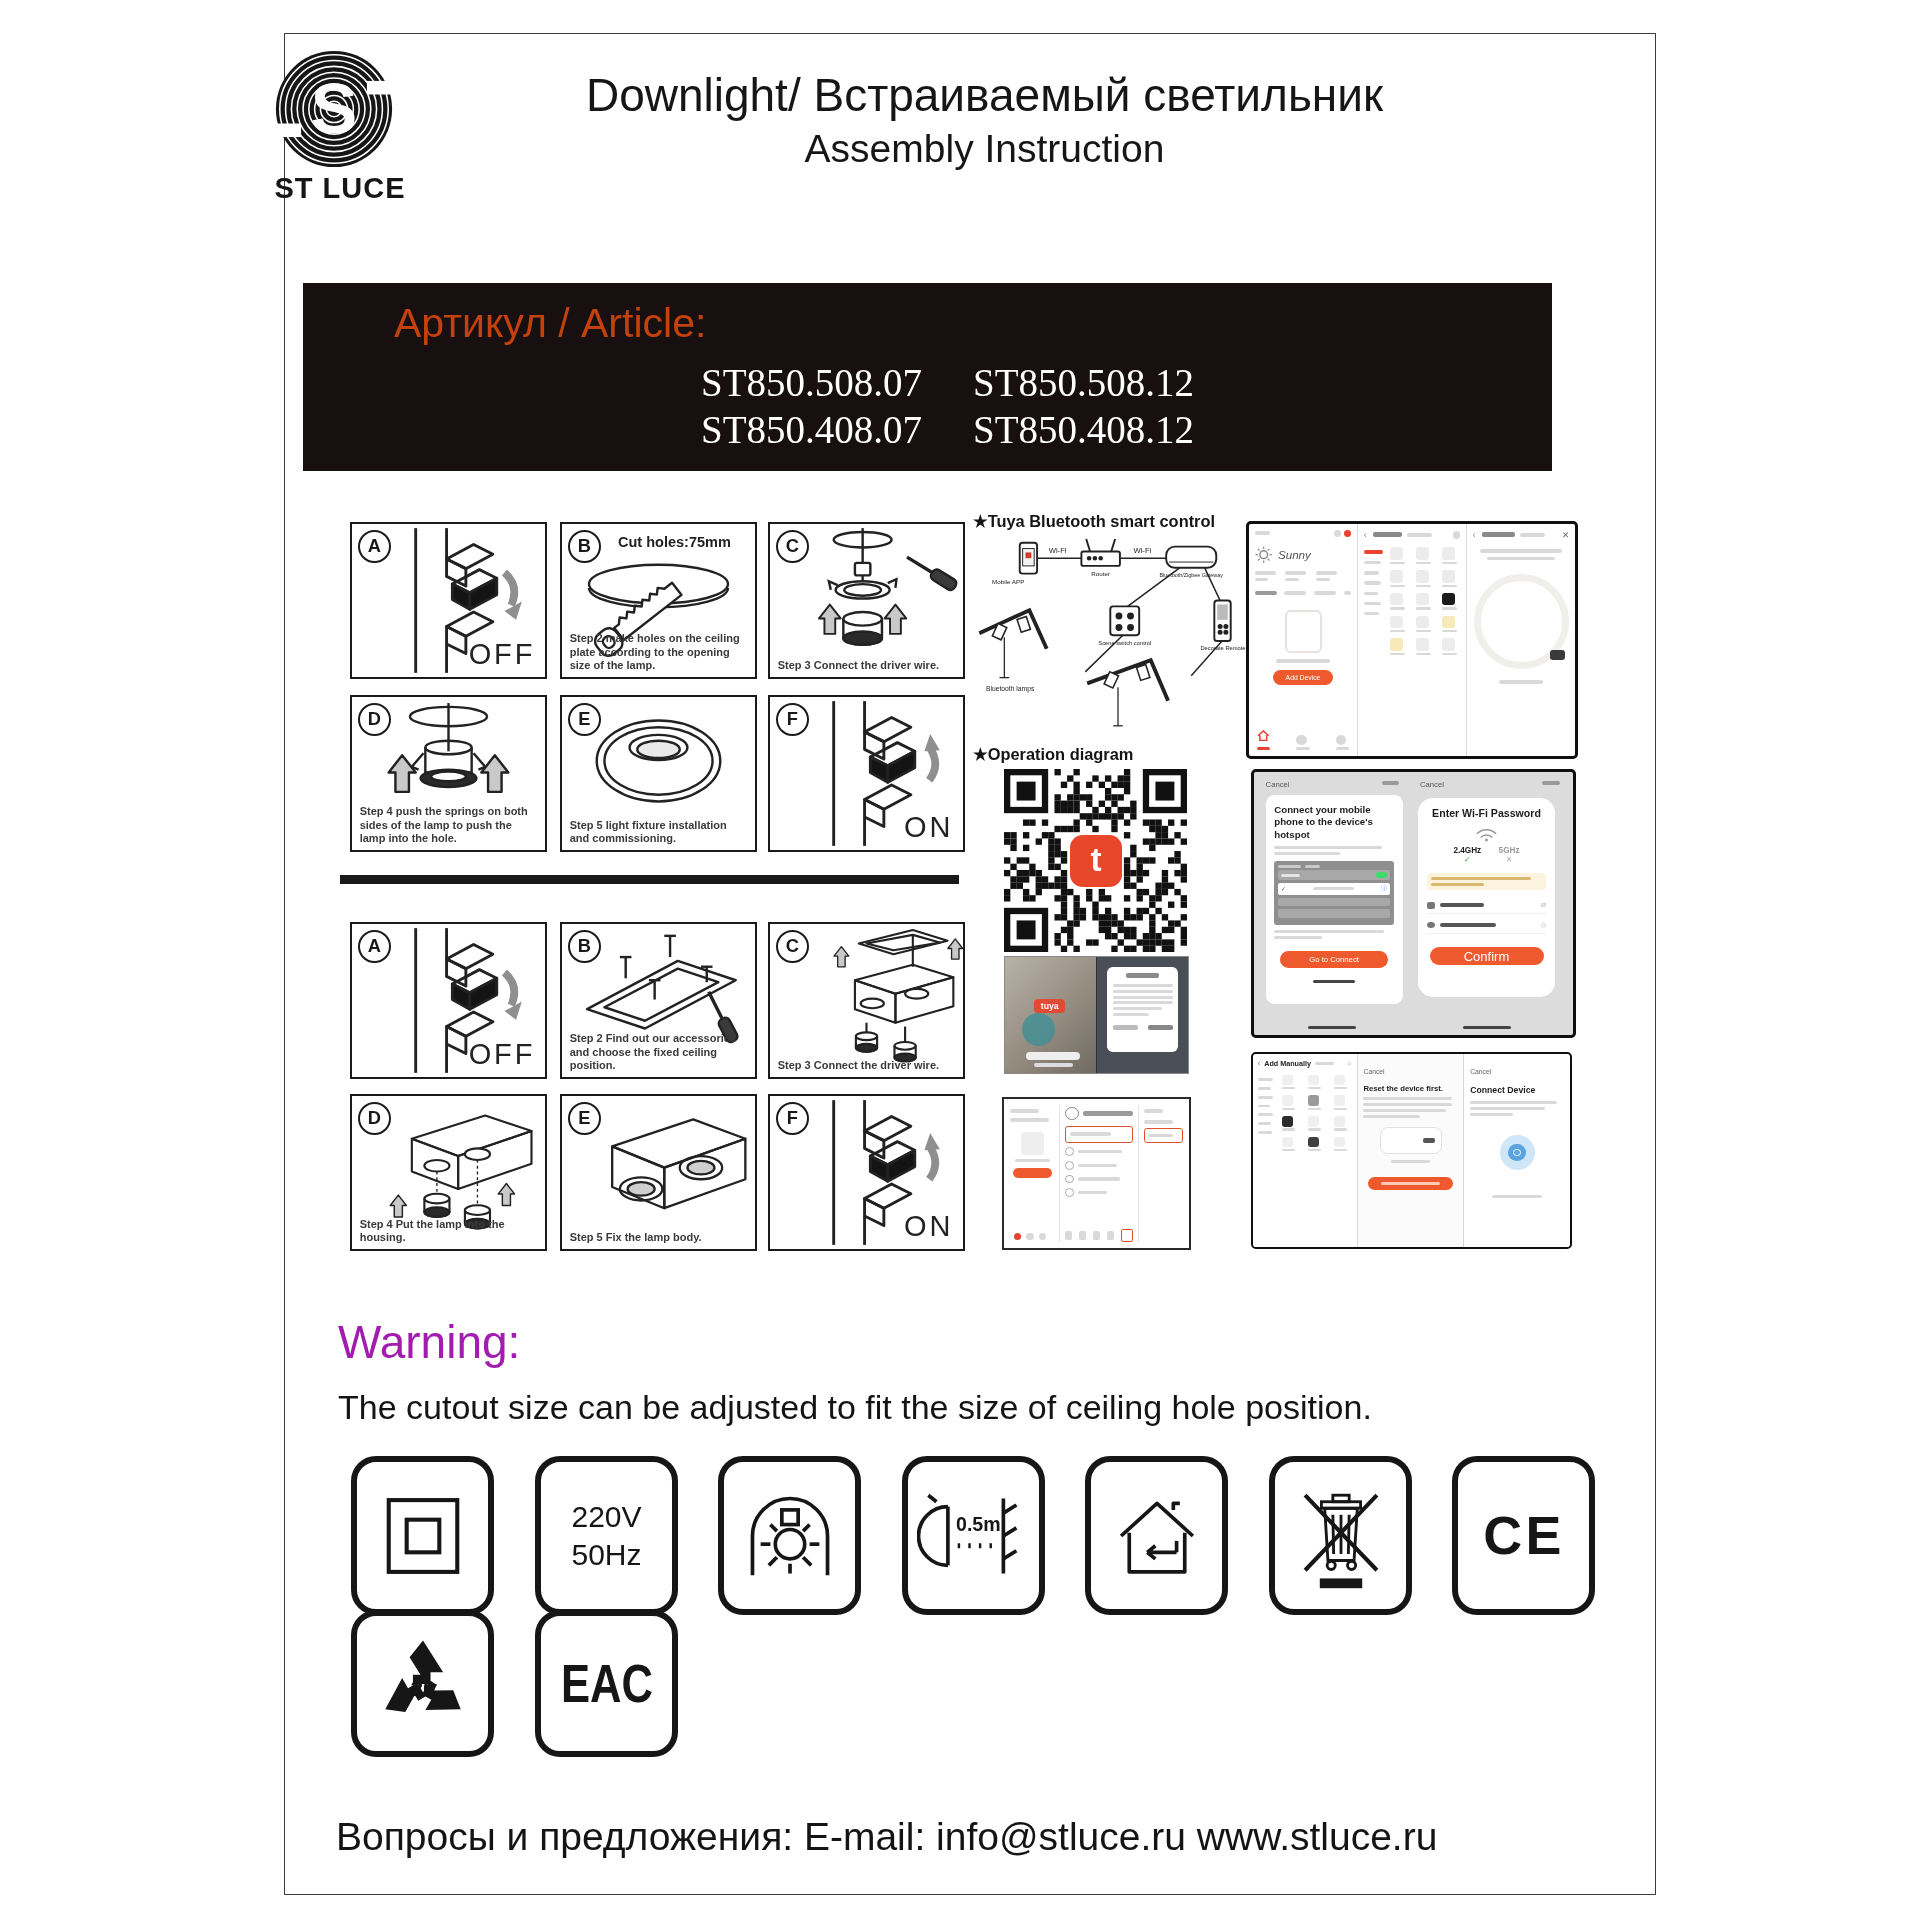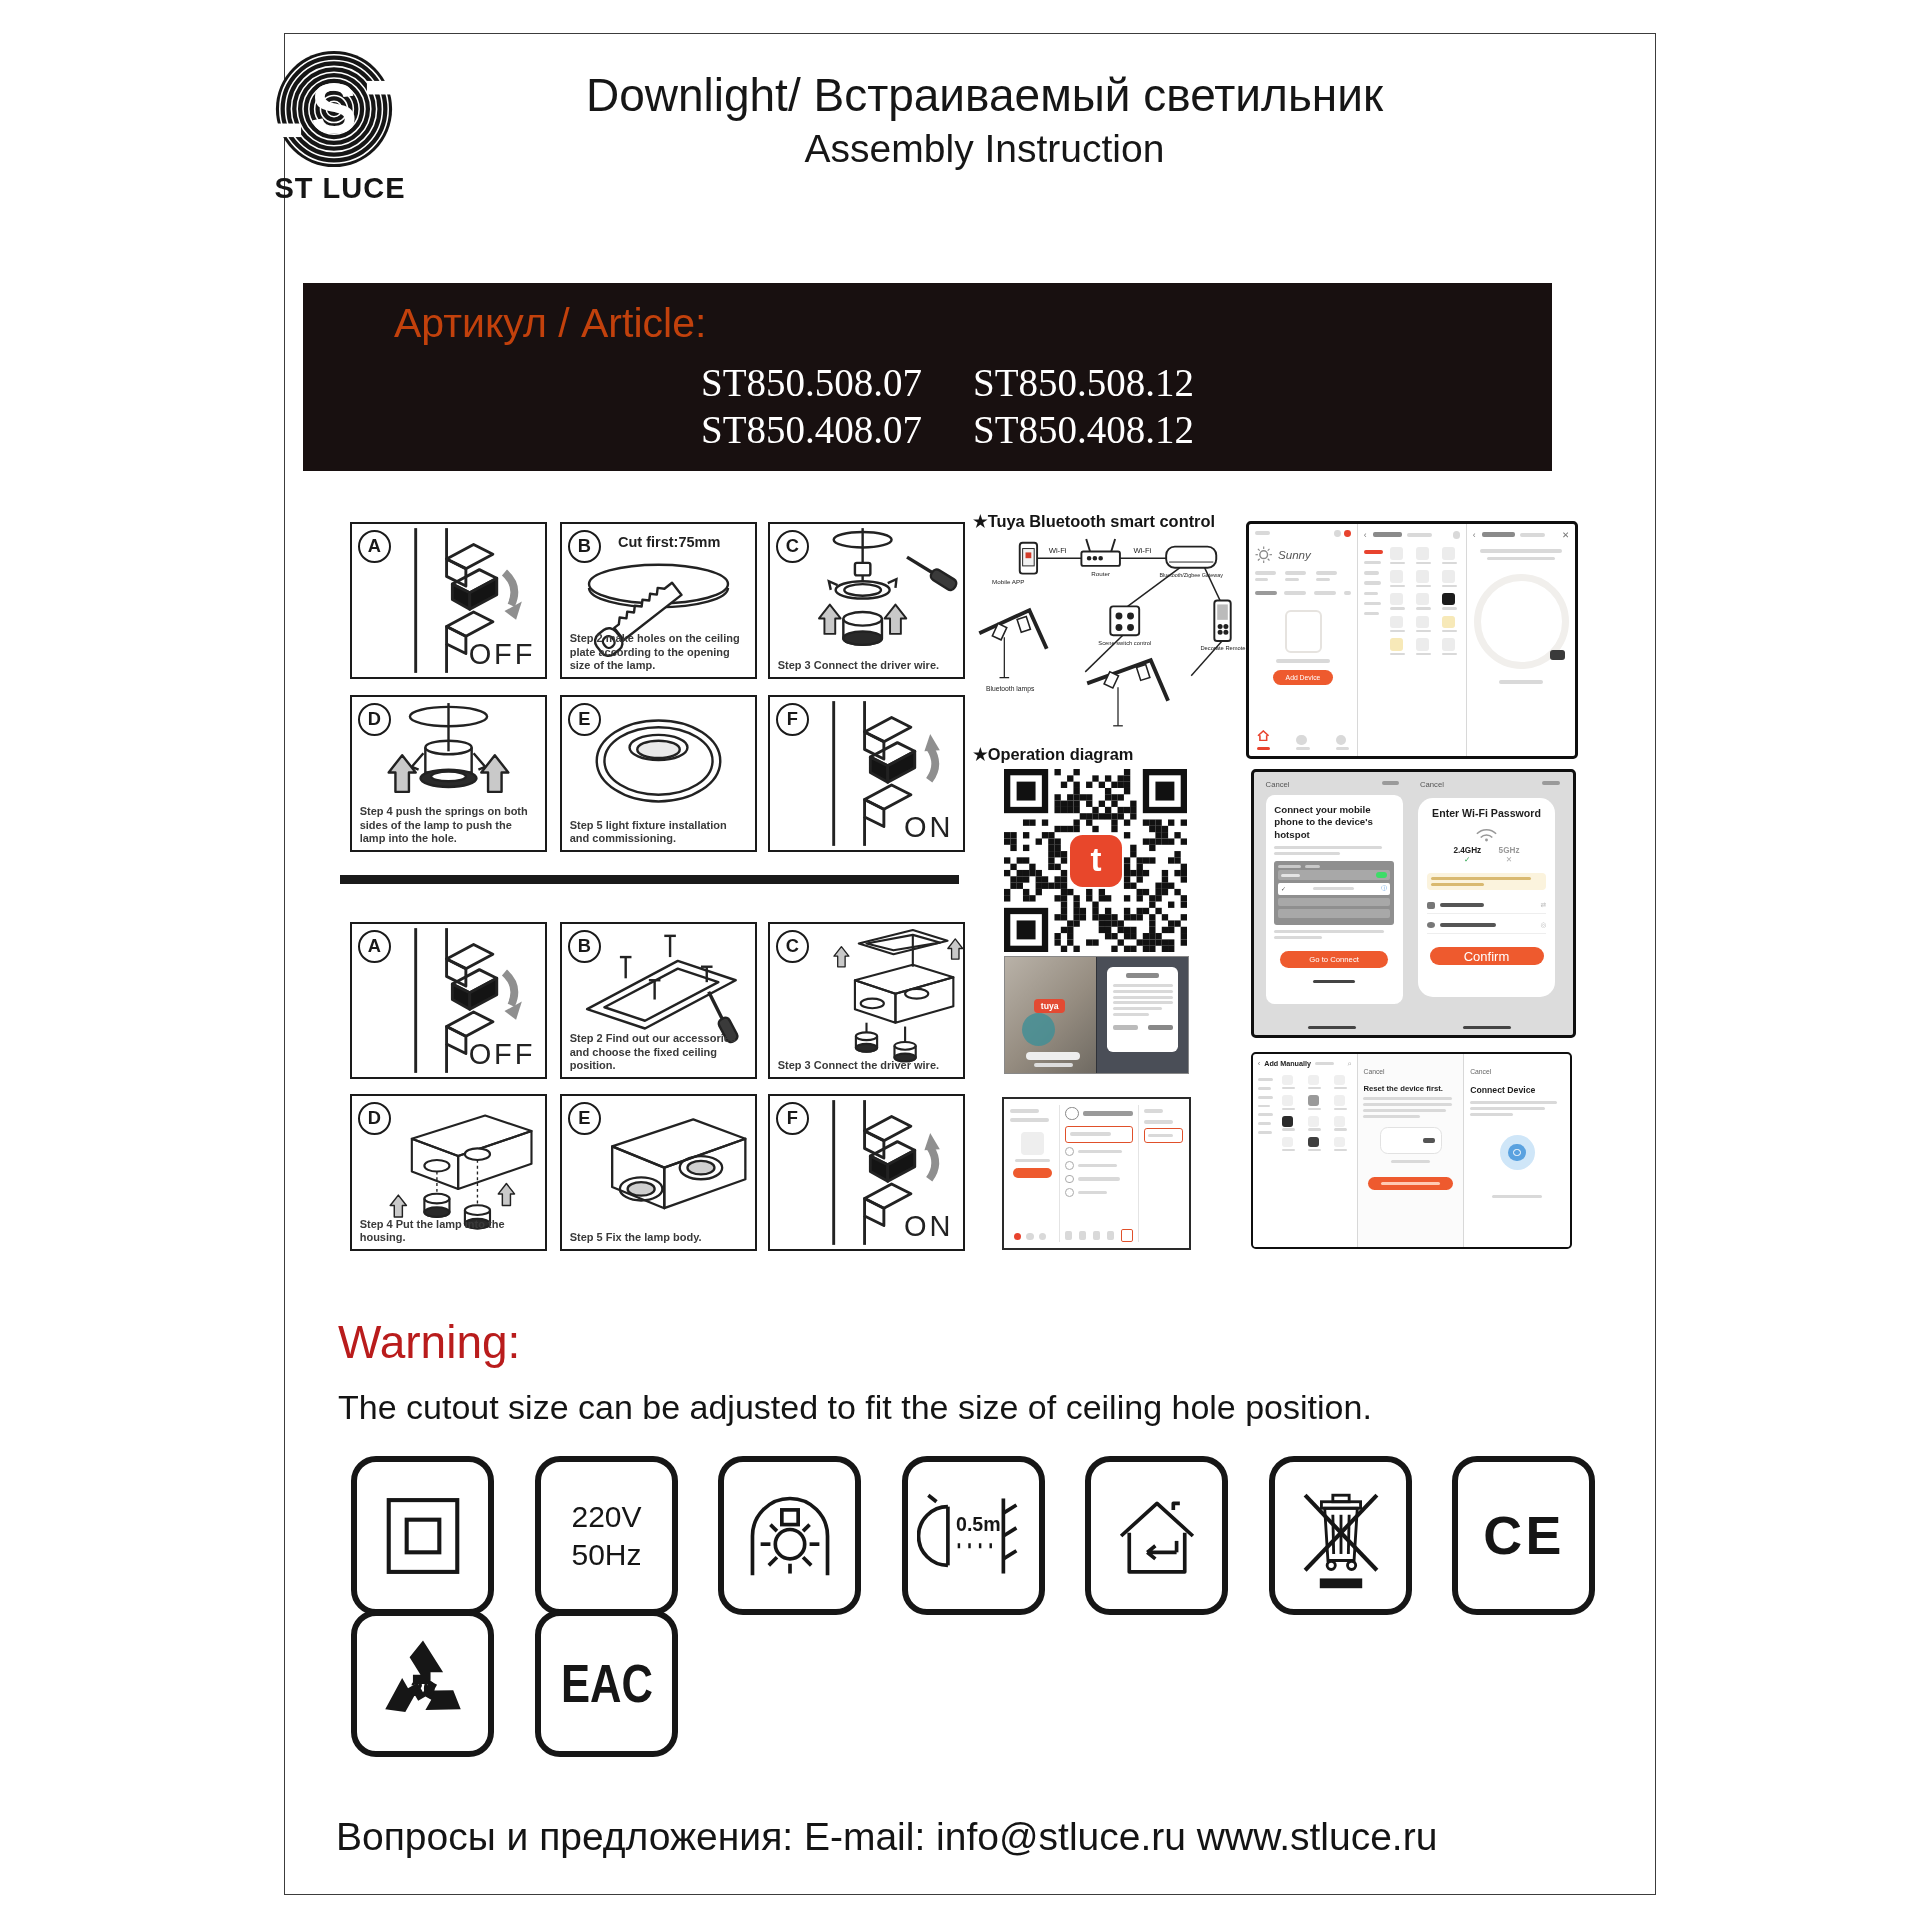--- a/index.html
+++ b/index.html
@@ -33,21 +33,21 @@
            display:flex;align-items:center;justify-content:center;}
   .qr-logo span{color:#fff;font-weight:700;font-size:33px;line-height:1;transform:translateY(-1.9px);}
   
   .bar{background:#d9d9d9;border-radius:1.9px;}
   .pillbtn{background:#ee5a2e;border-radius:965px;color:#fff;display:flex;align-items:center;justify-content:center;}
   .mockpanel{background:#fff;border:3.9px solid #0f0f0f;border-radius:4.8px;display:flex;}
   .mockcol{position:relative;flex:1;overflow:hidden;}
   .mockdiv{width:1px;background:#d8d8d8;}
   .tinytxt{color:#555;font-size:7.7px;}
   
-  .warnhead{font-size:46px;color:#b91c1c;}
+  .warnhead{font-size:46px;color:#a21caf;}
   .warnbody{font-size:34px;color:#141414;}
   
   .tile{position:absolute;width:131px;height:147px;border:6.8px solid #161616;border-radius:25px;background:#fff;
         display:flex;align-items:center;justify-content:center;}
   .tile svg{width:114px;height:124px;}
   .volt{font-size:30px;color:#161616;text-align:center;line-height:1.25;}
   .footer{font-size:39px;color:#141414;}
 </style>
 </head>
 <body>
@@ -132,21 +132,21 @@
         <ellipse cx="100" cy="62" rx="72" ry="20"></ellipse>
         <path d="M28,66 a72,20 0 0 0 144,0"></path>
         <g transform="translate(64,120) rotate(-128)" stroke-linejoin="round">
           <path d="M0,0 L16,0 L16,6 l5,5 -5,5 5,5 -5,5 5,5 -5,5 5,5 -5,5 5,5 -5,5 5,5 -5,5 L16,76 L0,76 Z" fill="#fff"></path>
           <rect x="-5" y="-26" width="26" height="25" rx="9" fill="#fff"></rect>
           <rect x="2" y="-19" width="12" height="11" rx="5" fill="#fff"></rect>
         </g>
       </g>
     </svg>
     <span class="plabel">B</span>
-    <span class="ptitle">Cut first:75mm</span>
+    <span class="ptitle">Cut holes:75mm</span>
     <span class="pcap">Step 2 make holes on the ceiling plate according to the opening size of the lamp.</span>
   </div>
   <div class="panel" style="left:768px;top:522px">
     <svg class="art" viewBox="0 0 200 158">
       <g fill="none" stroke="#222" stroke-width="2.5">
         <ellipse cx="96" cy="16" rx="30" ry="8"></ellipse>
         <line x1="96" y1="4" x2="96" y2="40"></line>
         <rect x="88" y="40" width="16" height="13" rx="2"></rect>
         <line x1="96" y1="53" x2="96" y2="60"></line>
         <ellipse cx="96" cy="68" rx="28" ry="9"></ellipse>

